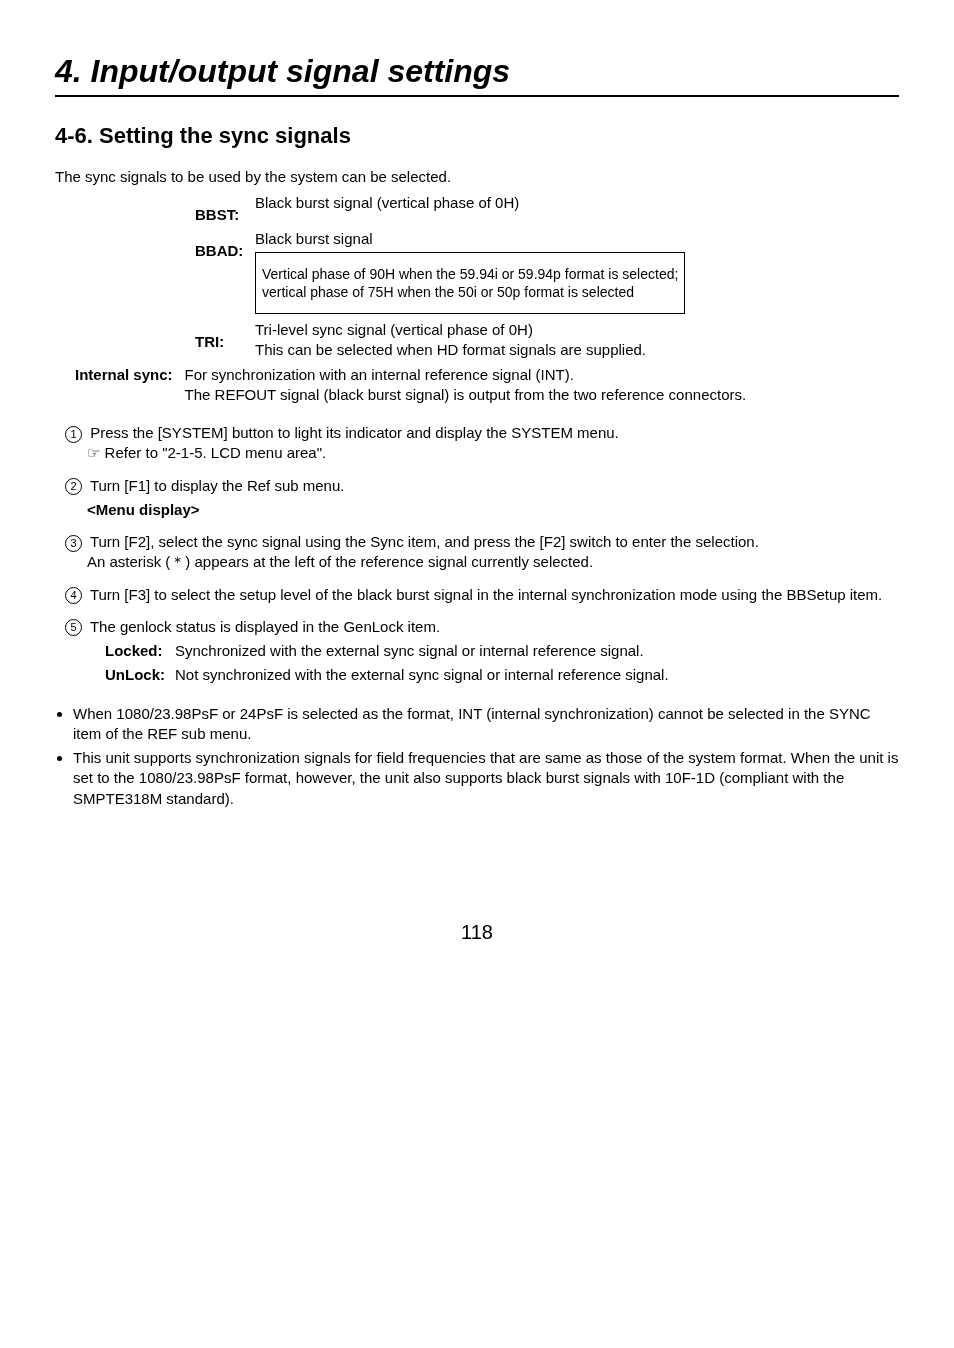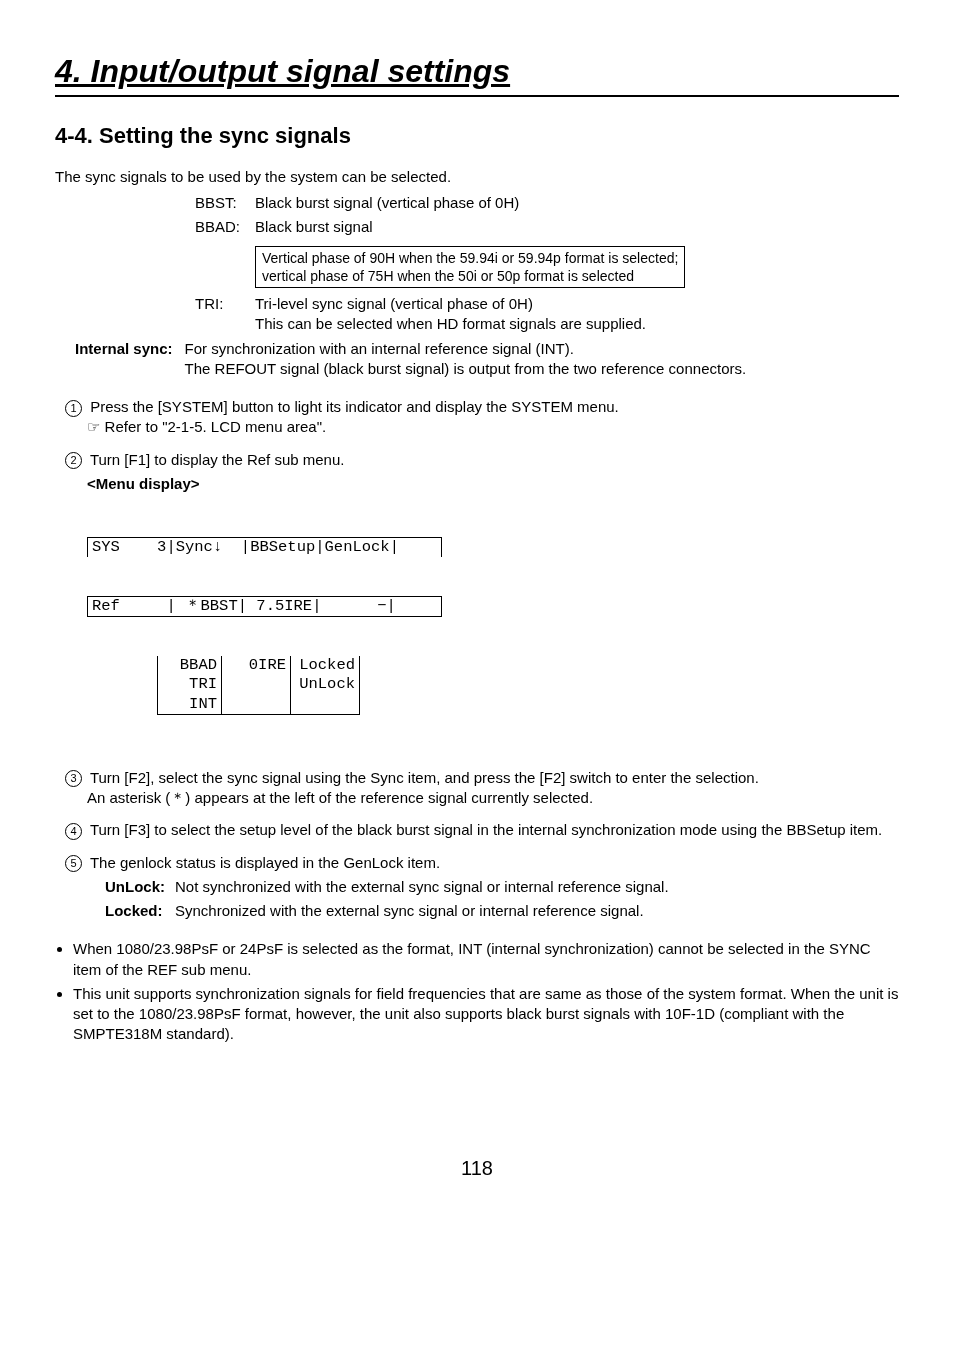--- a/index.html
+++ b/index.html
@@ -12,43 +12,42 @@
     box-sizing: border-box;
     line-height: 1.35;
   }
   h1.chapter {
     font-style: italic;
     font-weight: bold;
     font-size: 32px;
     border-bottom: 2px solid #000;
     padding-bottom: 2px;
     margin: 0 0 24px 0;
-    text-decoration: underline;
   }
   h2.section {
     font-weight: bold;
     font-size: 22px;
     margin: 0 0 16px 0;
   }
   .intro { margin: 0 0 6px 0; }
 
   .sync-block { margin-left: 20px; }
   .sync-row { display:flex; }
   .sync-label { font-weight: bold; white-space: nowrap; }
   .sync-body { margin-left: 6px; }
 
   .sub-block { margin-left: 120px; margin-top: 4px; }
   .sub-row { display:flex; margin-bottom: 4px; }
-  .sub-label { font-weight: normal; width: 60px; flex:none; }
+  .sub-label { font-weight: bold; width: 60px; flex:none;margin-top:12px; }
   .sub-body { }
 
   .note-box {
     border: 1px solid #000;
-    padding: 2px 6px;
-    margin-top: 8px;
+    padding: 12px 6px;
+    margin-top: 2px;
     margin-bottom: 2px;
     font-size: 14px;
     line-height: 1.3;
     width: fit-content;
   }
 
   .steps { margin-top: 18px; margin-left: 10px; }
   .step { margin-bottom: 12px; }
   .step-num {
     display:inline-flex;
@@ -96,21 +95,21 @@
 
   ul.bullets { margin: 18px 0 0 0; padding-left: 18px; }
   ul.bullets li { margin-bottom: 4px; }
 
   .page-num { text-align:center; margin-top: 110px; font-size:20px; }
 </style>
 </head>
 <body>
 
 <h1 class="chapter">4. Input/output signal settings</h1>
-<h2 class="section">4-4. Setting the sync signals</h2>
+<h2 class="section">4-6. Setting the sync signals</h2>
 
 <p class="intro">The sync signals to be used by the system can be selected.</p>
 
 <div class="sync-block">
 
   <div class="sub-block">
     <div class="sub-row">
       <span class="sub-label">BBST:</span>
       <span class="sub-body">Black burst signal (vertical phase of 0H)</span>
     </div>
@@ -149,56 +148,44 @@
   <div class="step">
     <span class="step-num">1</span>
     <span>Press the [SYSTEM] button to light its indicator and display the SYSTEM menu.</span>
     <div class="step-body-ind pointer">☞ Refer to "2-1-5. LCD menu area".</div>
   </div>
 
   <div class="step">
     <span class="step-num">2</span>
     <span>Turn [F1] to display the Ref sub menu.</span>
     <div class="menu-title">&lt;Menu display&gt;</div>
-    <div class="menu-display">
-      <div class="row1">SYS    3|Sync↓  |BBSetup|GenLock|</div>
-      <div class="row2">Ref     | ＊BBST| 7.5IRE|      −|</div>
-      <div class="opt-group">
-        <div class="opt-col c1"><span>BBAD</span>
-<span>TRI</span>
-<span>INT</span></div>
-        <div class="opt-col c2"><span>0IRE</span></div>
-        <div class="opt-col c3"><span>Locked</span>
-<span>UnLock</span></div>
-      </div>
-    </div>
   </div>
 
   <div class="step">
     <span class="step-num">3</span>
     <span>Turn [F2], select the sync signal using the Sync item, and press the [F2] switch to enter the selection.</span>
     <div class="step-body-ind">An asterisk (＊) appears at the left of the reference signal currently selected.</div>
   </div>
 
   <div class="step">
     <span class="step-num">4</span>
     <span>Turn [F3] to select the setup level of the black burst signal in the internal synchronization mode using the BBSetup item.</span>
   </div>
 
   <div class="step">
     <span class="step-num">5</span>
     <span>The genlock status is displayed in the GenLock item.</span>
     <div class="status-block">
       <div class="status-row">
+        <span class="status-label">Locked:</span>
+        <span>Synchronized with the external sync signal or internal reference signal.</span>
+      </div>
+      <div class="status-row">
         <span class="status-label">UnLock:</span>
         <span>Not synchronized with the external sync signal or internal reference signal.</span>
-      </div>
-      <div class="status-row">
-        <span class="status-label">Locked:</span>
-        <span>Synchronized with the external sync signal or internal reference signal.</span>
       </div>
     </div>
   </div>
 
 </div>
 
 <ul class="bullets">
   <li>When 1080/23.98PsF or 24PsF is selected as the format, INT (internal synchronization) cannot be selected in the SYNC item of the REF sub menu.</li>
   <li>This unit supports synchronization signals for field frequencies that are same as those of the system format. When the unit is set to the 1080/23.98PsF format, however, the unit also supports black burst signals with 10F-1D (compliant with the SMPTE318M standard).</li>
 </ul>

